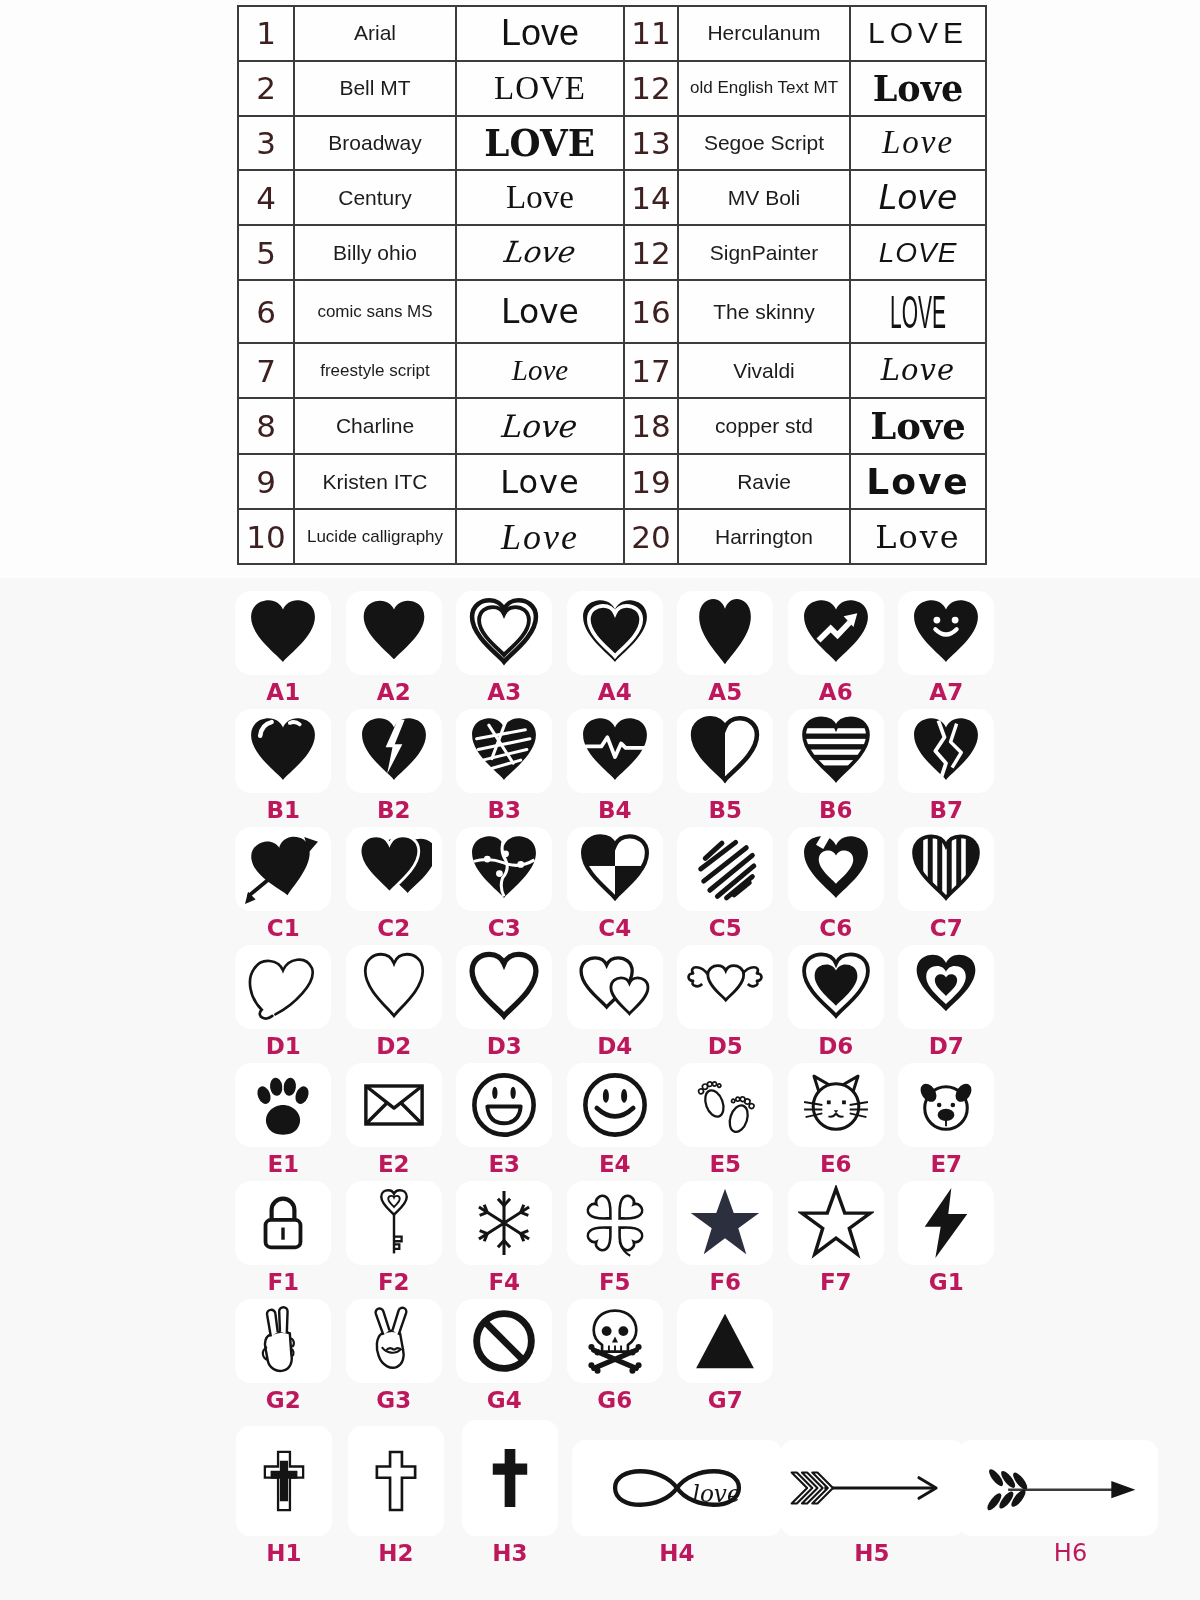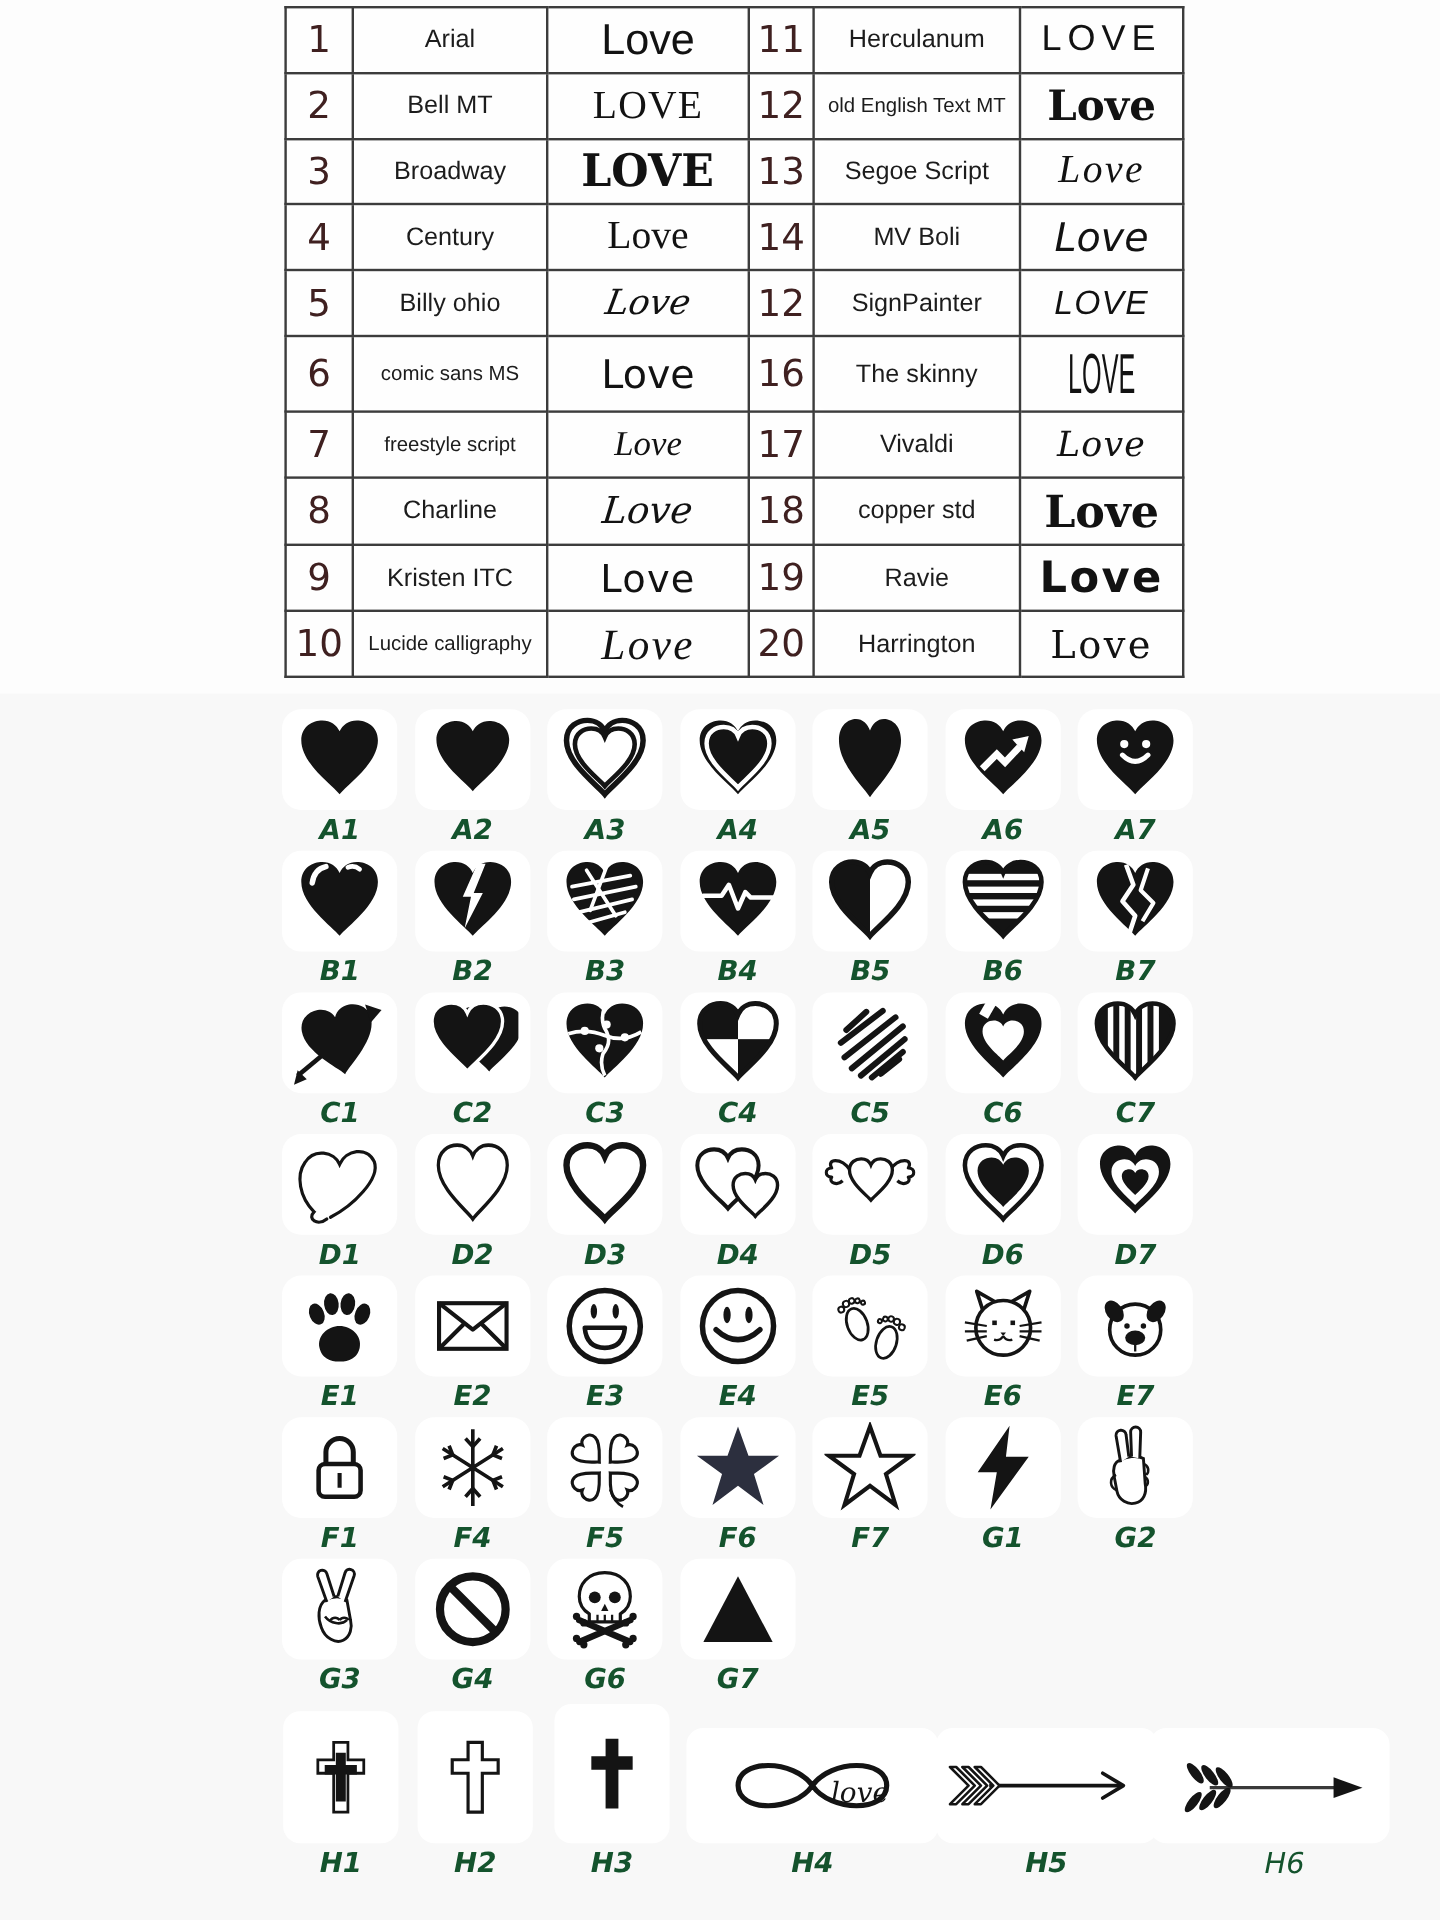--- a/index.html
+++ b/index.html
@@ -33,21 +33,21 @@
   .p18{font-family:"DejaVu Serif",serif;font-weight:bold;font-size:37px;}
   .p19{font-family:"DejaVu Sans",sans-serif;font-weight:bold;font-size:36px;letter-spacing:2px;}
   .p20{font-family:"DejaVu Serif",serif;font-size:32px;letter-spacing:2px;}
 
   
   .symbols{position:absolute;left:0;top:578px;width:1200px;height:1022px;background:#f8f8f8;}
   .sym-grid{position:absolute;left:228px;top:10px;width:774px;display:grid;grid-template-columns:repeat(7,110.5px);grid-template-rows:repeat(7,118px);}
   .c{display:flex;flex-direction:column;align-items:center;justify-content:flex-end;}
   .i{width:96px;height:84px;display:flex;align-items:center;justify-content:center;background:#fff;border-radius:16px;}
   .i svg{display:block;width:76px;height:76px;}
-  .l{font-family:"DejaVu Sans",sans-serif;font-weight:bold;font-size:23px;color:#14532d;margin-top:3px;height:28px;line-height:28px;font-style:italic;}
+  .l{font-family:"DejaVu Sans",sans-serif;font-weight:bold;font-size:23px;color:#be185d;margin-top:3px;height:28px;line-height:28px;}
   .h-row{position:absolute;left:228px;top:842px;display:flex;align-items:flex-end;}
   .h-item{display:flex;flex-direction:column;align-items:center;justify-content:flex-end;}
   .h-item .i{background:#fff;border-radius:14px;}
   .hi-cross svg{width:66px;height:104px;}
   .hi-wide .i{width:210px;height:96px;}
   .hi-wide svg{width:200px;height:86px;}
   .l.thin{font-weight:normal;font-size:24px;margin-left:25px;}
 </style>
 </head>
 <body>
@@ -599,20 +599,35 @@
             <path d="M35 48 V33 A15 15 0 0 1 65 33 V48" fill="none" stroke="#141414" stroke-width="5.5"></path>
             <rect x="27" y="46" width="46" height="36" rx="7" fill="#fff" stroke="#141414" stroke-width="5"></rect>
             <path d="M50 56 V72" stroke="#141414" stroke-width="4.5"></path>
           </svg>
         </div>
         <div class="l">F1</div>
       </div>
   <div class="c">
         <div class="i">
           <svg viewBox="0 0 100 100">
+            <g transform="translate(30,4) scale(0.4)">
+              <use href="#hp" fill="#fff" stroke="#141414" stroke-width="8"></use>
+            </g>
+            <g transform="translate(41,13) scale(0.18)">
+              <use href="#hp" fill="none" stroke="#141414" stroke-width="14"></use>
+            </g>
+            <path d="M50 39 V90" stroke="#141414" stroke-width="3.2"></path>
+            <path d="M50 68 H60 V74 H50 M50 78 H57 V84 H50" fill="none" stroke="#141414" stroke-width="3"></path>
+          </svg>
+        </div>
+        <div class="l">F2</div>
+      </div>
+  <div class="c">
+        <div class="i">
+          <svg viewBox="0 0 100 100">
             <g stroke="#141414" stroke-width="4" fill="none" stroke-linejoin="round">
               <path d="M50 8 V92 M17 29 L83 71 M83 29 L17 71"></path>
               <path d="M42 18 L50 27 L58 18"></path>
               <path d="M42 82 L50 73 L58 82"></path>
               <path d="M18 40 L28 36 L24 26"></path>
               <path d="M82 60 L72 64 L76 74"></path>
               <path d="M76 26 L72 36 L82 40"></path>
               <path d="M24 74 L28 64 L18 60"></path>
             </g>
           </svg>

